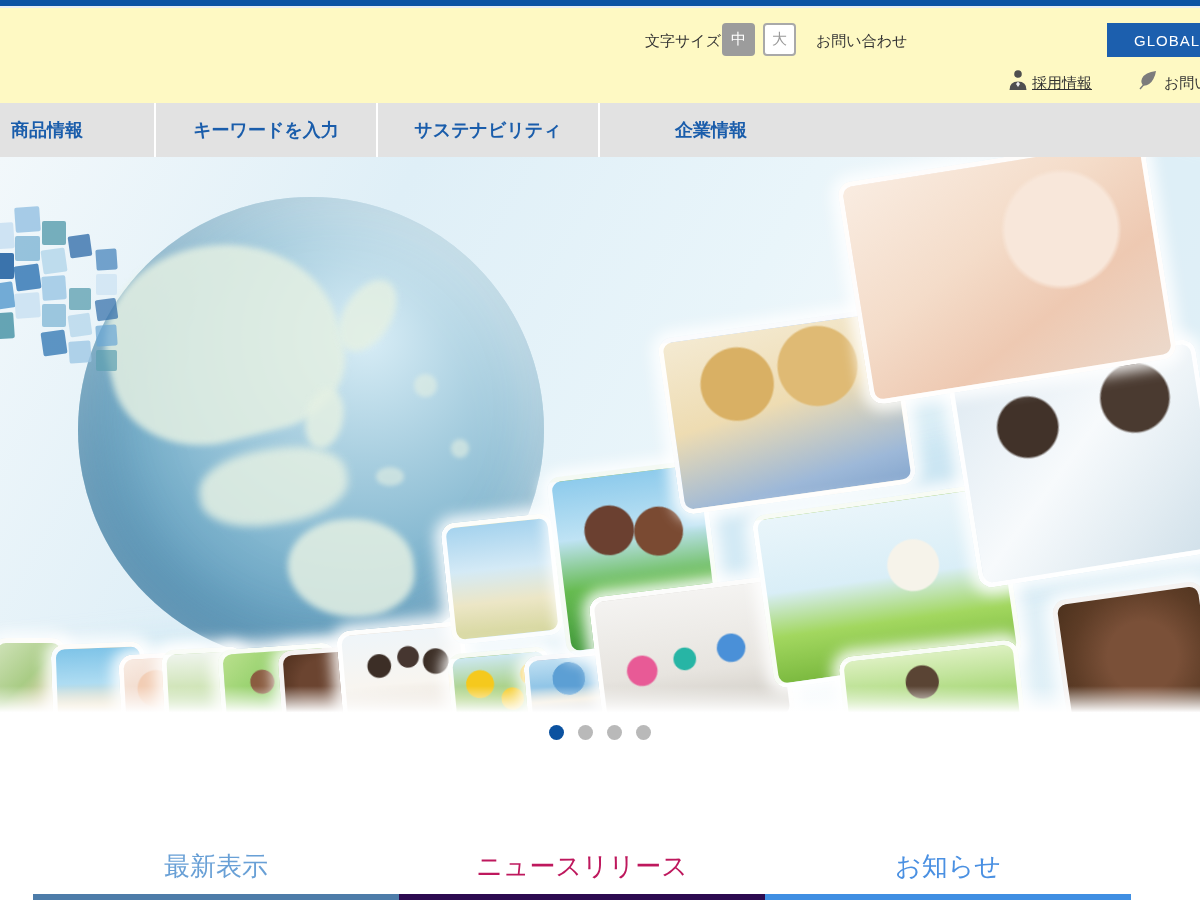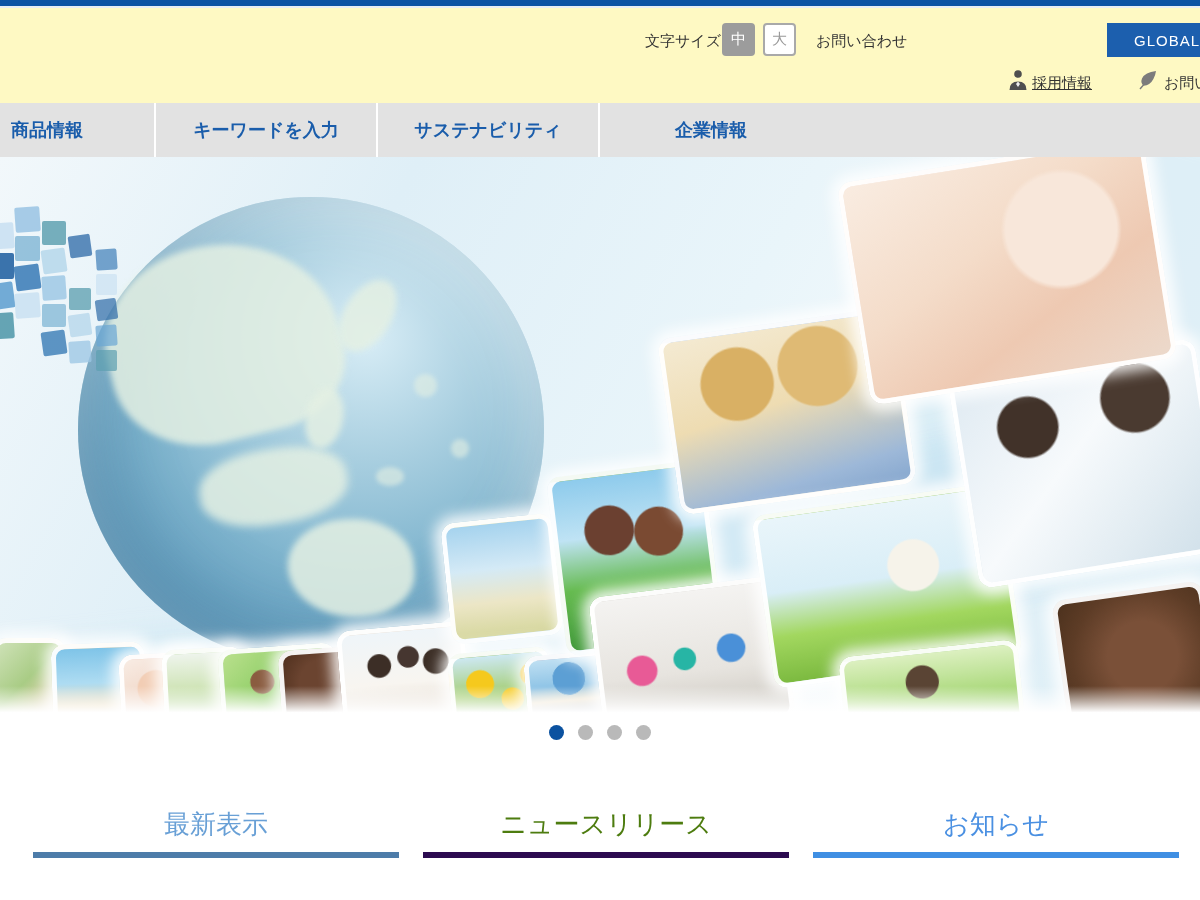--- a/index.html
+++ b/index.html
@@ -61,21 +61,21 @@
   .photo{position:absolute;border:5px solid rgba(255,255,255,.94);border-radius:14px;
          box-shadow:0 0 14px 7px rgba(255,255,255,.85);}
   .hero-fade{position:absolute;left:0;bottom:0;width:100%;height:34px;
              background:linear-gradient(180deg,rgba(255,255,255,0) 0%,#ffffff 78%);z-index:50;}
 
   
   .dots{position:absolute;left:0;top:725px;width:1200px;display:flex;justify-content:center;gap:14px;}
   .dot{width:15px;height:15px;border-radius:50%;cursor:pointer;}
 
   
-  .tabs{position:absolute;left:33px;top:801px;width:1146px;display:flex;gap:24px;}
+  .tabs{position:absolute;left:33px;top:843px;width:1146px;display:flex;}
   .tab{width:366px;height:57px;display:flex;flex-direction:column;justify-content:space-between;
        align-items:center;box-sizing:border-box;padding-top:6px;cursor:pointer;}
   .tab-label{font-size:26px;white-space:nowrap;}
   .tab-bar{width:100%;height:6px;}
 </style>
 </head>
 <body>
 
 <div class="page">
 
@@ -185,21 +185,21 @@
     <span class="dot" style="background: rgb(185, 185, 185);"></span>
     <span class="dot" style="background: rgb(185, 185, 185);"></span>
   </div>
 
   <div class="tabs">
     <div class="tab">
       <span class="tab-label" style="color: rgb(105, 160, 214);">最新表示</span>
       <span class="tab-bar" style="background: rgb(77, 124, 169);"></span>
     </div>
     <div class="tab">
-      <span class="tab-label" style="color: #4d7c0f;">ニュースリリース</span>
+      <span class="tab-label" style="color: #be185d;">ニュースリリース</span>
       <span class="tab-bar" style="background: rgb(44, 11, 80);"></span>
     </div>
     <div class="tab">
       <span class="tab-label" style="color: rgb(74, 144, 226);">お知らせ</span>
       <span class="tab-bar" style="background: rgb(63, 143, 227);"></span>
     </div>
   </div>
 
 </div>
 

